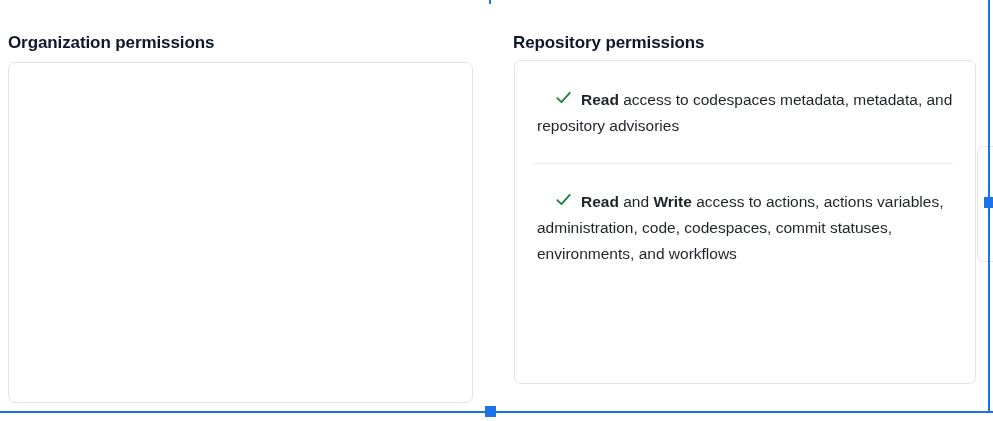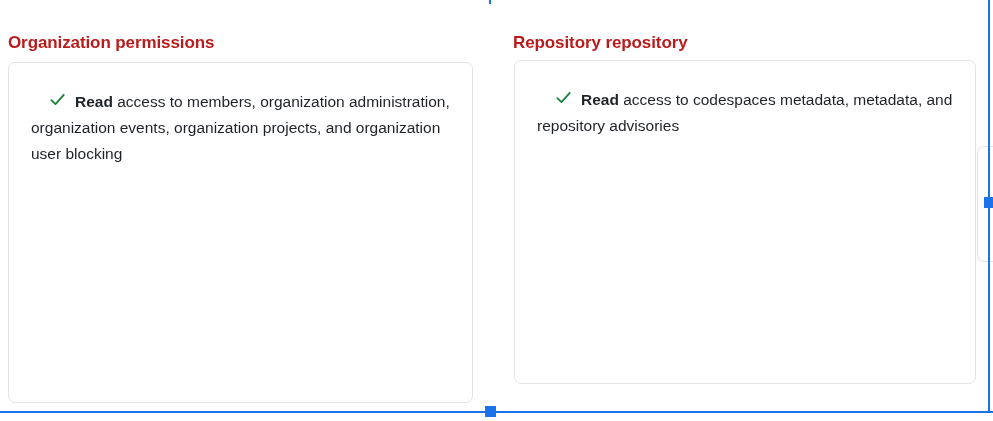--- a/index.html
+++ b/index.html
@@ -22,21 +22,21 @@
     position: absolute;
     inset: 0;
   }
 
   
   .section-title {
     position: absolute;
     font-size: 17px;
     font-weight: bold;
     letter-spacing: -0.1px;
-    color: #b91c1c;
+    color: #0f172a;
     white-space: nowrap;
   }
   #org-title  { left: 8px;   top: 19px; }
   #repo-title { left: 513px; top: 19px; }
 
   
   .perm-card {
     position: absolute;
     background: #ffffff;
     border: 1px solid #e1e4e8;
@@ -143,36 +143,36 @@
 </style>
 </head>
 <body>
 
 <div class="canvas">
 
   <h2 class="section-title" id="org-title">Organization permissions</h2>
 
   <div class="perm-card" id="org-card">
     <ul class="perm-list" id="org-list">
-        <li class="perm-item">
-          <span class="perm-text"><span class="check-icon"><svg width="17" height="17" viewBox="0 0 16 16" aria-hidden="true">
-                <path fill="none" stroke="#1a7f37" stroke-width="1.7" stroke-linecap="round" stroke-linejoin="round" d="M2.2 8.6 L6.1 12.3 L13.9 3.6"></path>
-              </svg></span><span class="perm-strong">Read</span><span> access to members, organization administration, organization events, organization projects, and organization user blocking</span></span>
-        </li>
       </ul>
   </div>
 
-  <h2 class="section-title" id="repo-title">Repository repository</h2>
+  <h2 class="section-title" id="repo-title">Repository permissions</h2>
 
   <div class="perm-card" id="repo-card">
     <ul class="perm-list" id="repo-list">
         <li class="perm-item">
           <span class="perm-text"><span class="check-icon"><svg width="17" height="17" viewBox="0 0 16 16" aria-hidden="true">
                 <path fill="none" stroke="#1a7f37" stroke-width="1.7" stroke-linecap="round" stroke-linejoin="round" d="M2.2 8.6 L6.1 12.3 L13.9 3.6"></path>
               </svg></span><span class="perm-strong">Read</span><span> access to codespaces metadata, metadata, and repository advisories</span></span>
+        </li>
+        <li class="perm-item">
+          <span class="perm-text"><span class="check-icon"><svg width="17" height="17" viewBox="0 0 16 16" aria-hidden="true">
+                <path fill="none" stroke="#1a7f37" stroke-width="1.7" stroke-linecap="round" stroke-linejoin="round" d="M2.2 8.6 L6.1 12.3 L13.9 3.6"></path>
+              </svg></span><span class="perm-strong">Read</span><span> and </span><span class="perm-strong">Write</span><span> access to actions, actions variables, administration, code, codespaces, commit statuses, environments, and workflows</span></span>
         </li>
       </ul>
   </div>
 
   <div class="edge-panel"></div>
 
   <div class="sel-tick-top"></div>
   <div class="sel-line-right"></div>
   <div class="sel-line-bottom"></div>
   <div class="sel-handle-bottom"></div>

